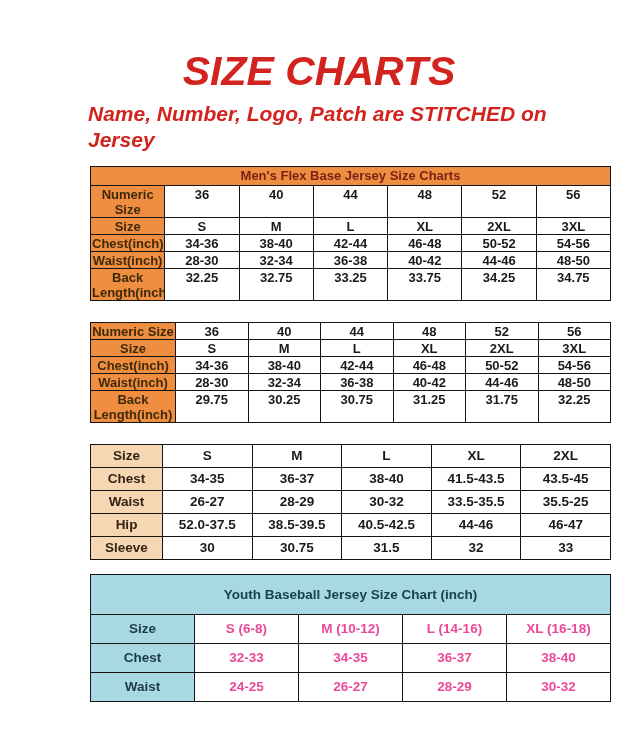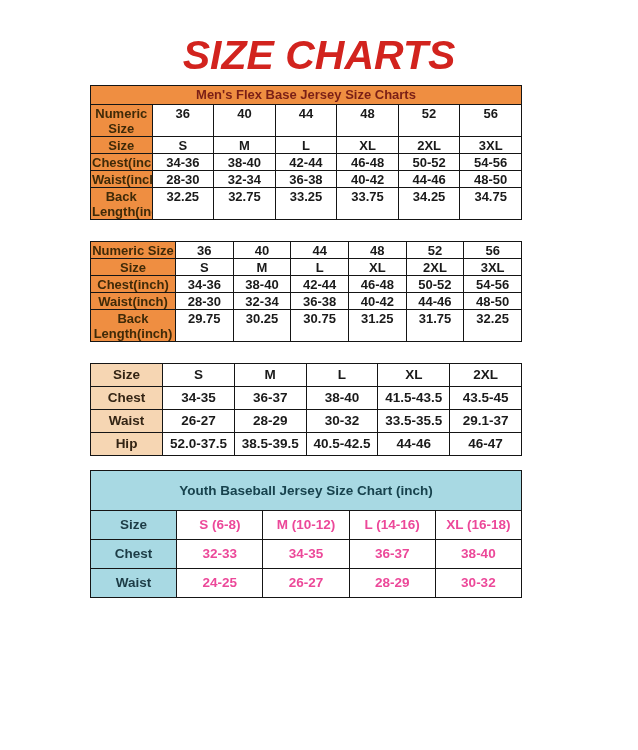--- a/index.html
+++ b/index.html
@@ -11,21 +11,21 @@
   .page {
     position: relative;
     width: 638px;
     height: 750px;
     background: #ffffff;
     overflow: hidden;
     box-sizing: border-box;
     padding-top: 34px;
   }
   h1.main-title {
-    margin: 0 0 8px 0;
+    margin: 16px 0 8px 0;
     text-align: center;
     font-size: 41px;
     line-height: 1.05;
     font-weight: bold;
     font-style: italic;
     color: #d2231e;
     letter-spacing: 0px;
   }
   p.subtitle {
     margin: 0 0 13px 88px;
@@ -33,21 +33,21 @@
     font-size: 21px;
     line-height: 1.24;
     font-weight: bold;
     font-style: italic;
     color: #d2231e;
   }
   #tables { margin-left: 90px; }
   table.chart {
     border-collapse: collapse;
     table-layout: fixed;
-    width: 432px;
+    width: 521px;
     text-align: center;
     font-weight: bold;
   }
   table.chart th, table.chart td {
     border: 1px solid #151515;
     overflow: hidden;
   }
   
   table.orange { margin-bottom: 21px; font-size: 13px; }
   table.orange th.tbl-title {
@@ -106,20 +106,21 @@
     background: #a8d9e3;
     color: #1c3b45;
     width: 79px;
   }
 </style>
 </head>
 <body>
 
 <div class="page">
   <h1 class="main-title">SIZE CHARTS</h1>
+  <p class="subtitle">Name, Number, Logo, Patch are STITCHED on Jersey</p>
   <div id="tables">
       <table class="chart orange">
         <tbody>
           <tr>
             <th colspan="7" class="tbl-title">Men's Flex Base Jersey Size Charts</th>
           </tr>
           <tr>
             <td class="lab">Numeric Size</td>
             <td>36</td>
             <td>40</td>
@@ -232,30 +233,38 @@
             <td>38-40</td>
             <td>41.5-43.5</td>
             <td>43.5-45</td>
           </tr>
           <tr>
             <td class="lab">Waist</td>
             <td>26-27</td>
             <td>28-29</td>
             <td>30-32</td>
             <td>33.5-35.5</td>
-            <td>29.1-37</td>
+            <td>35.5-25</td>
           </tr>
           <tr>
             <td class="lab">Hip</td>
             <td>52.0-37.5</td>
             <td>38.5-39.5</td>
             <td>40.5-42.5</td>
             <td>44-46</td>
             <td>46-47</td>
           </tr>
+          <tr>
+            <td class="lab">Sleeve</td>
+            <td>30</td>
+            <td>30.75</td>
+            <td>31.5</td>
+            <td>32</td>
+            <td>33</td>
+          </tr>
         </tbody>
       </table>
       <table class="chart blue">
         <tbody>
           <tr>
             <th colspan="5" class="tbl-title">Youth Baseball Jersey Size Chart (inch)</th>
           </tr>
           <tr>
             <td class="lab">Size</td>
             <td>S (6-8)</td>

